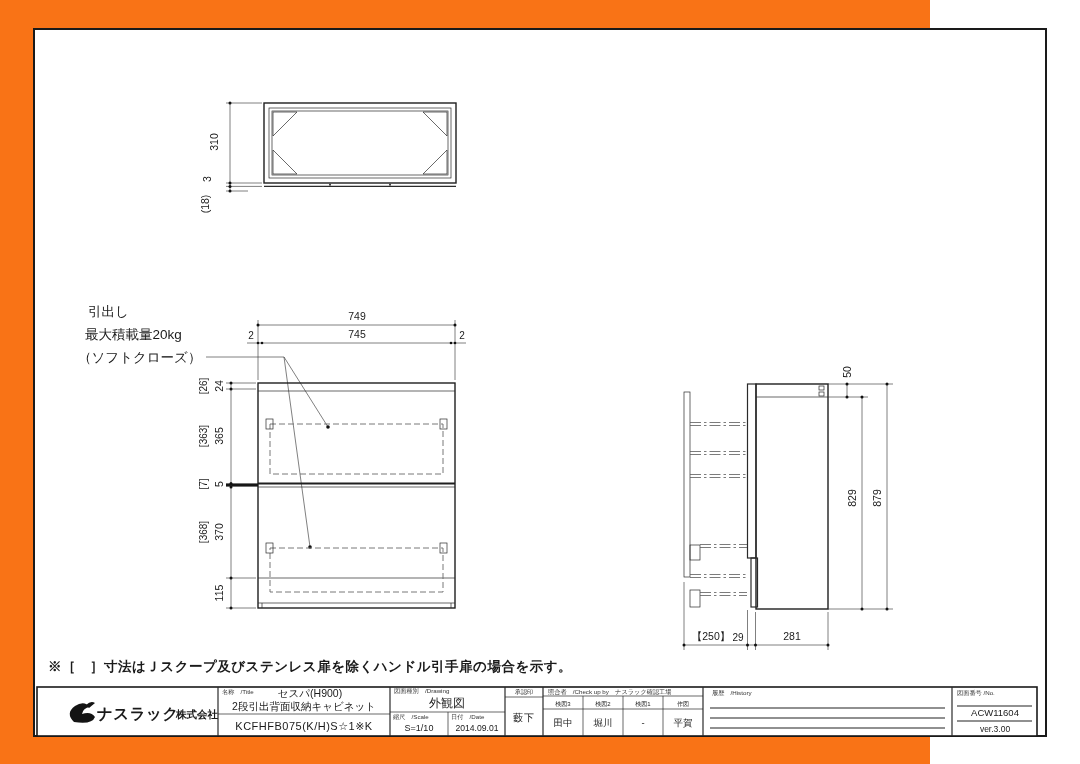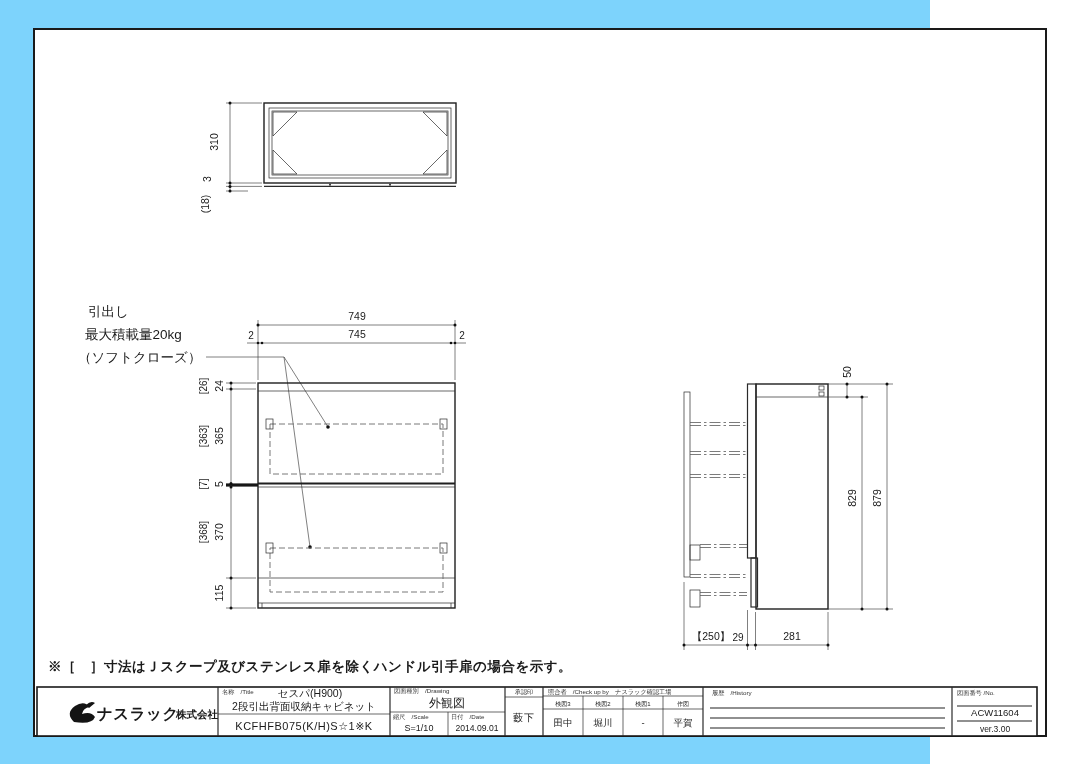--- a/index.html
+++ b/index.html
@@ -1,16 +1,16 @@
 <!DOCTYPE html>
 <html><head>
 <meta charset="utf-8">
 <style>
   html,body{margin:0;padding:0;background:#ffffff;}
-  .sheet{width:930px;height:764px;position:relative;background:#7dd3fc;
+  .sheet{width:930px;height:764px;position:relative;background:#f97316;
          font-family:"Liberation Sans", sans-serif;}
   svg text{fill:#1a1a1a;font-family:"Liberation Sans", sans-serif;}
   .dimtxt{font-size:10.5px;}
   .dimtxt-sm{font-size:10px;}
   .bracket{font-size:10px;}
   .lbl-big{font-size:13.5px;}
   .tb-small{font-size:6.2px;fill:#333;}
   .tb-mid{font-size:9px;}
   .note{font-size:13.5px;font-weight:600;letter-spacing:0.5px;}
   .thin{stroke:#2a2a2a;stroke-width:0.7;fill:none;}

